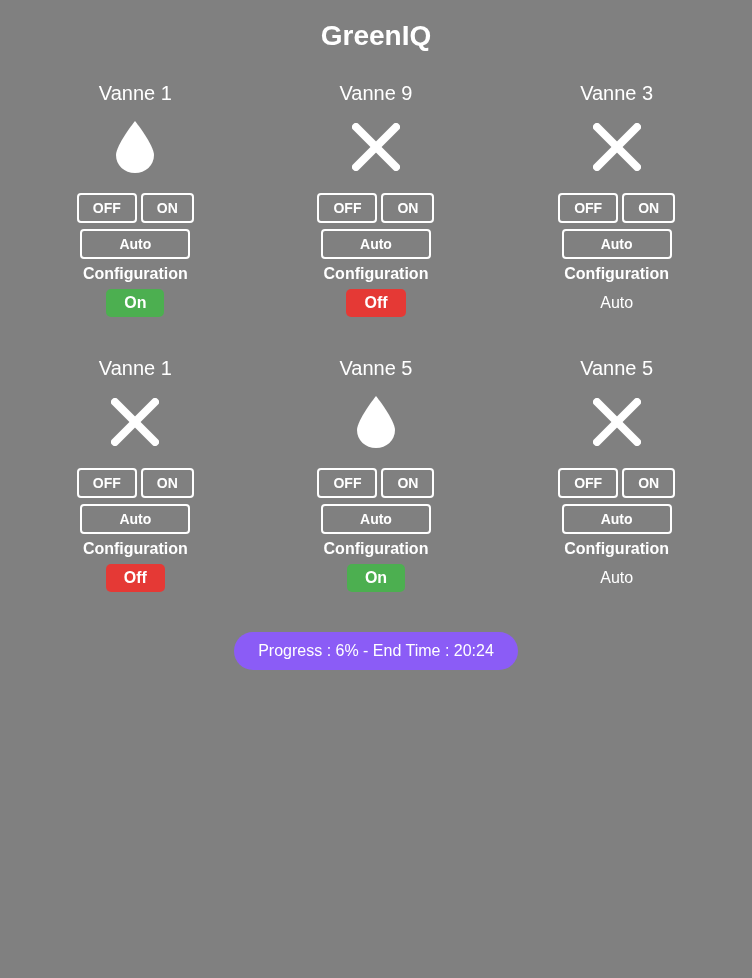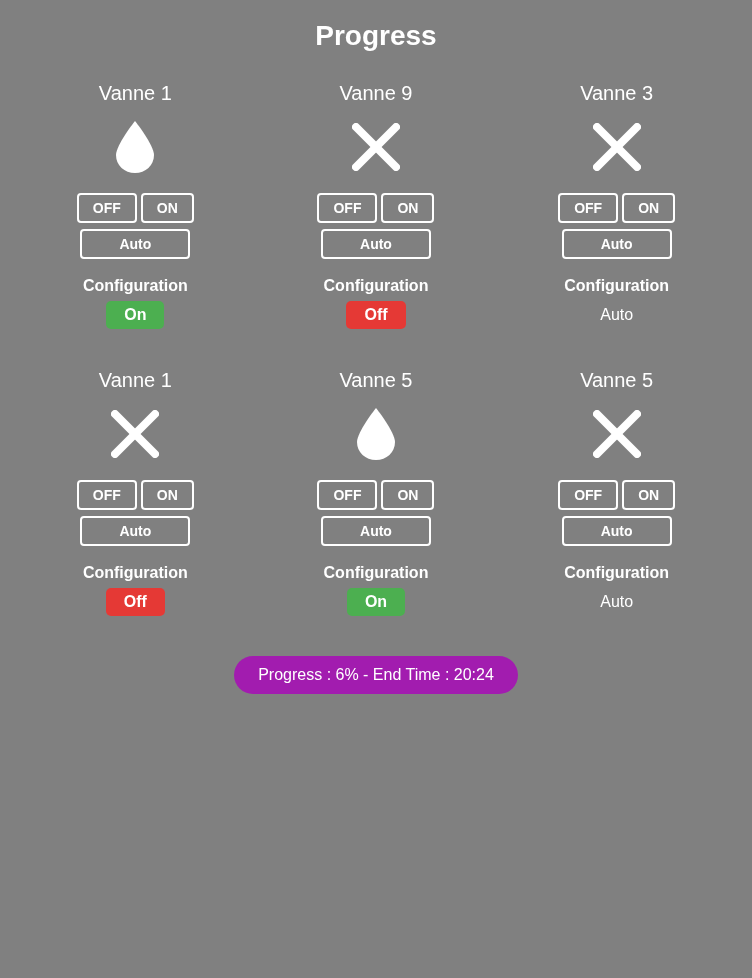--- a/index.html
+++ b/index.html
@@ -87,21 +87,20 @@
       margin-bottom: 6px;
       min-width: 110px;
       text-align: center;
     }
 
     .config-label {
       font-size: 16px;
       font-weight: bold;
       color: white;
       margin-bottom: 6px;
-      margin-top: 12px;
     }
 
     .status-badge {
       padding: 5px 18px;
       border-radius: 5px;
       font-size: 16px;
       font-weight: bold;
       color: white;
     }
 
@@ -117,32 +116,32 @@
       background-color: transparent;
       border: none;
       color: white;
       font-size: 16px;
       font-weight: normal;
     }
 
     .progress-bar {
       margin-top: 20px;
       margin-bottom: 32px;
-      background-color: #a21caf;
+      background-color: #8b5cf6;
       color: white;
       border-radius: 20px;
       padding: 10px 24px;
       font-size: 16px;
       font-weight: normal;
     }
   </style>
 </head>
 <body>
 
-<h1 class="app-title">Progress</h1>
+<h1 class="app-title">GreenIQ</h1>
 
 <div class="grid" id="vanne-grid">
 
 <div class="vanne-cell">
       <div class="vanne-title">Vanne 1</div>
       <div class="vanne-icon">
         <svg width="38" height="52" viewBox="0 0 38 52" fill="white" xmlns="http://www.w3.org/2000/svg">
       <path d="M19 0 C19 0 0 24 0 34 C0 44.5 8.5 52 19 52 C29.5 52 38 44.5 38 34 C38 24 19 0 19 0Z"></path>
     </svg>
       </div>

